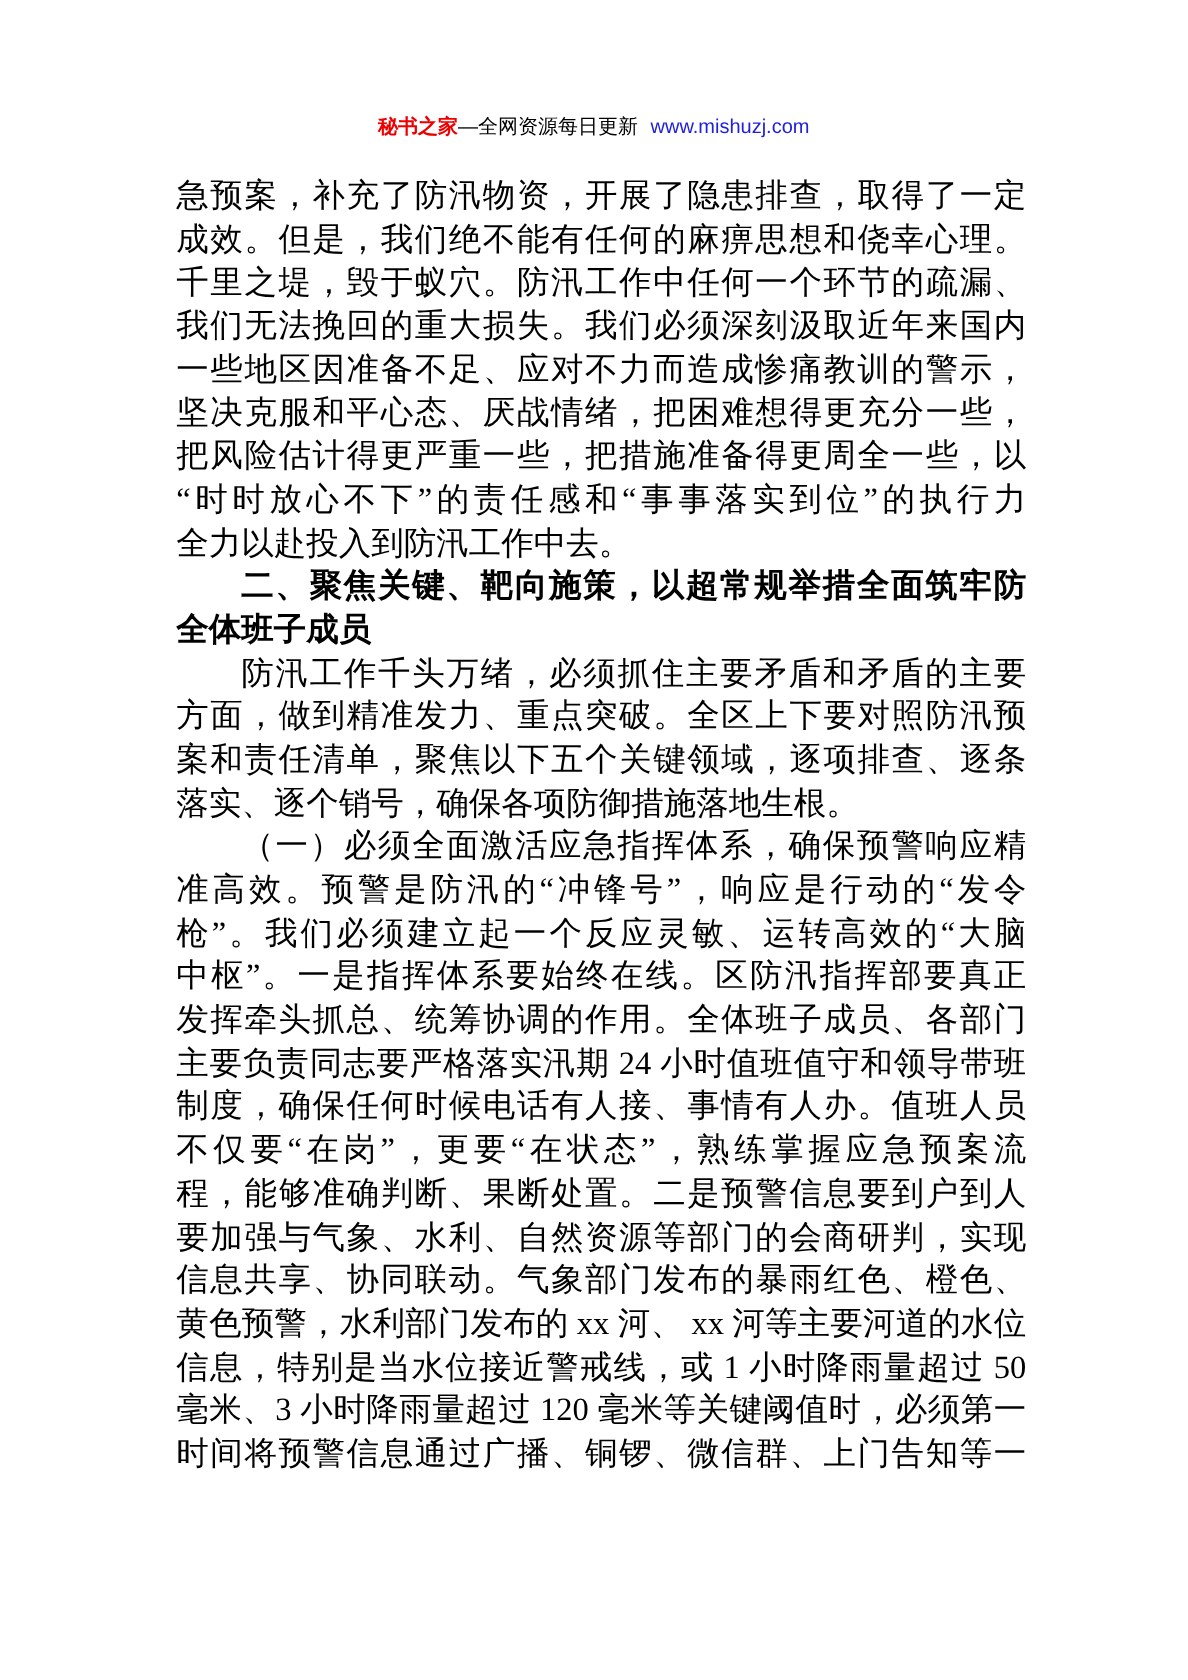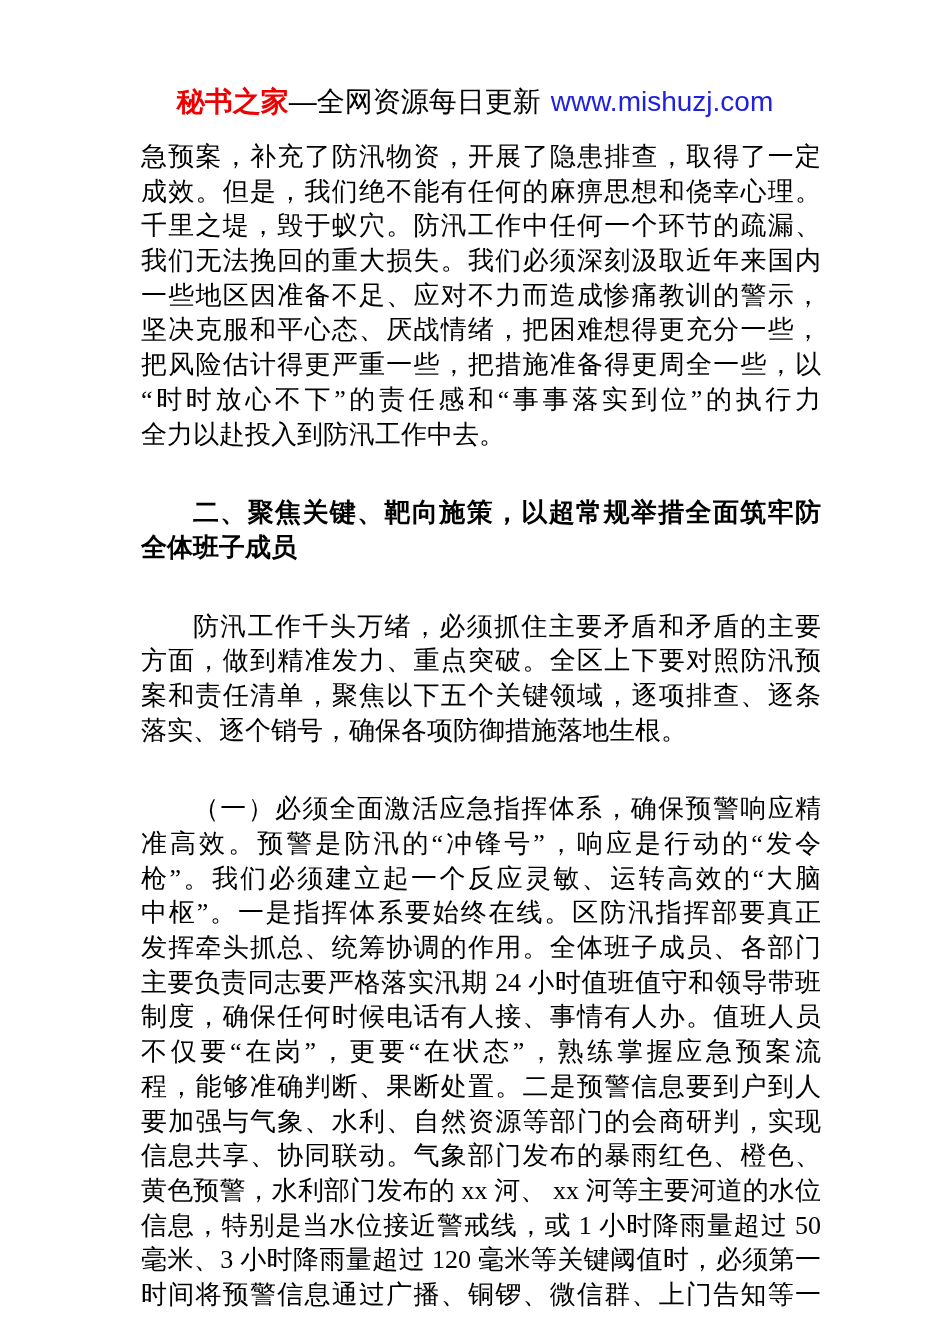--- a/index.html
+++ b/index.html
@@ -11,21 +11,21 @@
     overflow:hidden;
     font-family:"Liberation Serif", sans-serif;
     color:#000000;
   }
   .header {
     position:absolute;
     top:84px;
     left:0;
     width:100%;
     text-align:center;
-    font-size:28px;
+    font-size:16px;
     line-height:36px;
     white-space:nowrap;
   }
   .brand {
     font-family:"Liberation Sans", sans-serif;
     font-weight:bold;
   }
   .tagline {
     font-family:"Liberation Sans", sans-serif;
     font-weight:normal;
@@ -47,21 +47,21 @@
   }
   .para { margin:0; padding:0; }
   .line {
     height:34.7px;
     overflow:hidden;
     text-align:justify;
     text-align-last:justify;
     text-justify:inter-character;
   }
   .line.last { text-align-last:left; }
-  .line.indent { text-indent:2em;margin-top:44px; }
+  .line.indent { text-indent:2em; }
   .para.heading .line { font-weight:bold; }
 </style>
 </head>
 <body>
 
 <div class="page">
   <div class="header">
     <span class="brand" style="color: rgb(238, 0, 0);">秘书之家</span><span class="tagline">—全网资源每日更新</span><span class="url" style="color: rgb(32, 32, 221);">www.mishuzj.com</span>
   </div>
   <div class="body-text">

